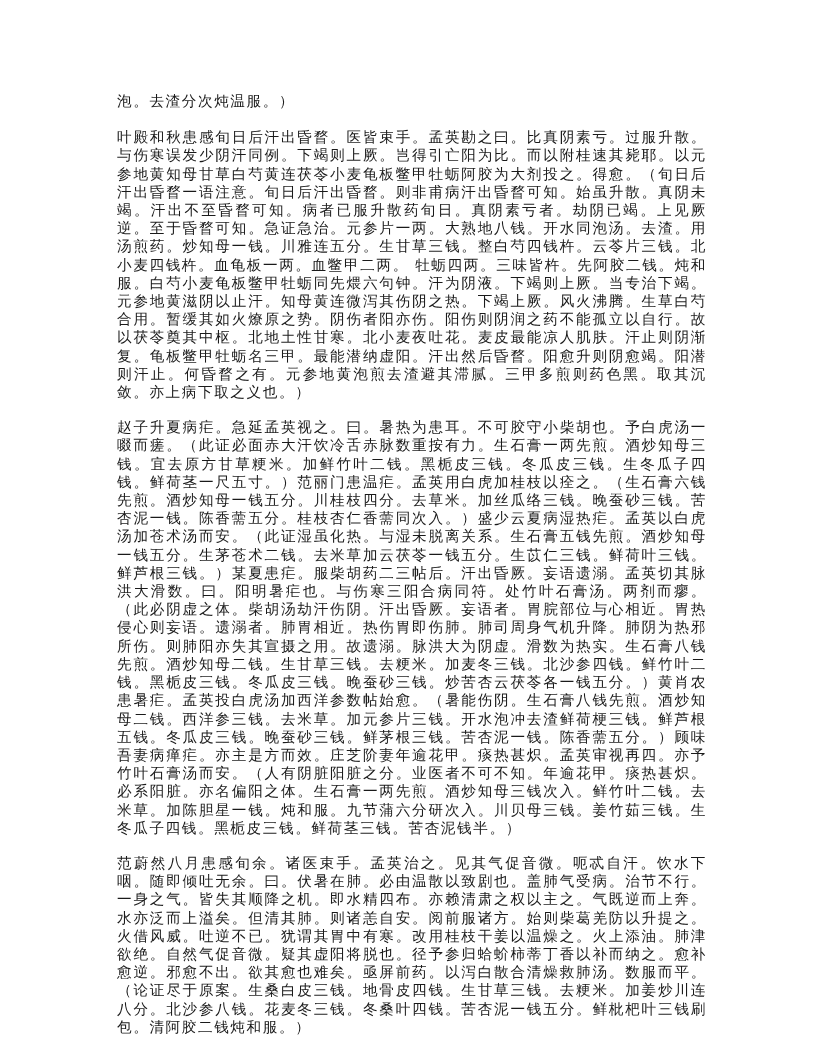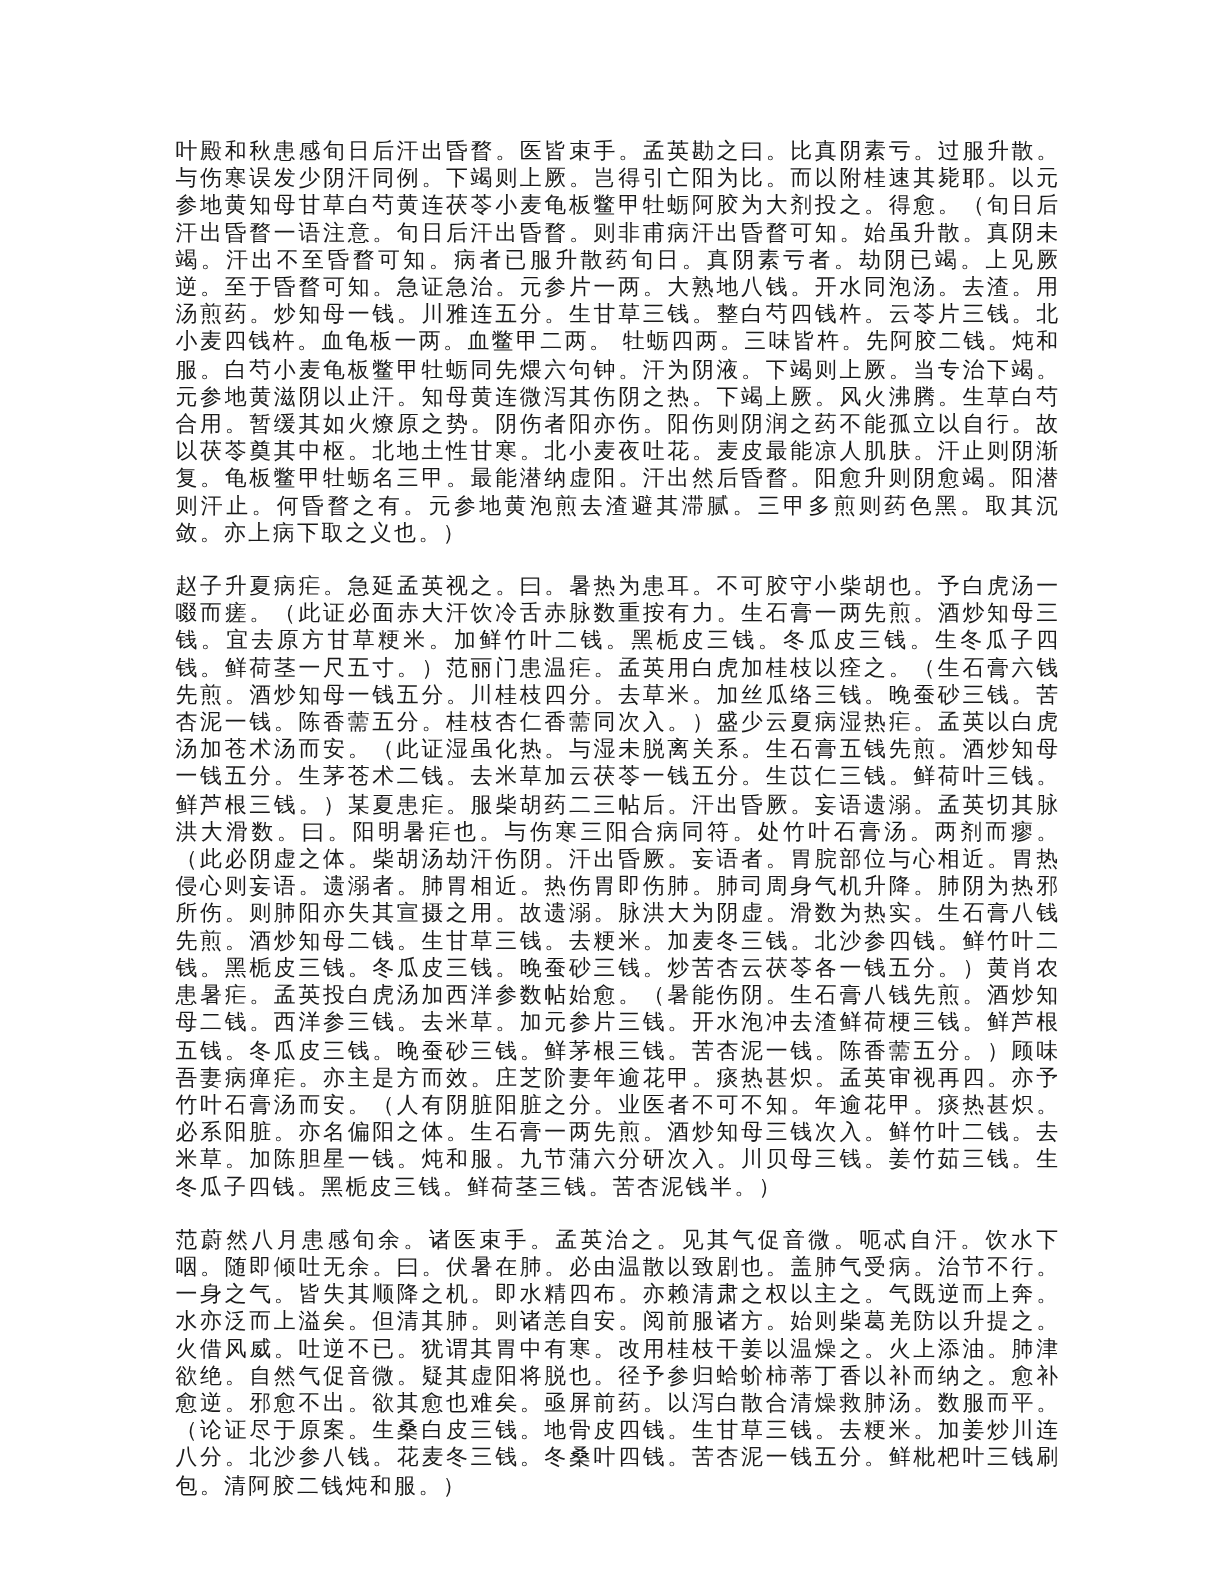--- a/index.html
+++ b/index.html
@@ -31,16 +31,17 @@
       white-space: normal;
     }
     .para.first {
       margin-bottom: 18px;
     }
   </style>
 </head>
 <body>
 
 <div class="page">
+  <p class="para first">泡。去渣分次炖温服。）</p>
   <p class="para">叶殿和秋患感旬日后汗出昏瞀。医皆束手。孟英勘之曰。比真阴素亏。过服升散。与伤寒误发少阴汗同例。下竭则上厥。岂得引亡阳为比。而以附桂速其毙耶。以元参地黄知母甘草白芍黄连茯苓小麦龟板鳖甲牡蛎阿胶为大剂投之。得愈。（旬日后汗出昏瞀一语注意。旬日后汗出昏瞀。则非甫病汗出昏瞀可知。始虽升散。真阴未竭。汗出不至昏瞀可知。病者已服升散药旬日。真阴素亏者。劫阴已竭。上见厥逆。至于昏瞀可知。急证急治。元参片一两。大熟地八钱。开水同泡汤。去渣。用汤煎药。炒知母一钱。川雅连五分。生甘草三钱。整白芍四钱杵。云苓片三钱。北小麦四钱杵。血龟板一两。血鳖甲二两。 牡蛎四两。三味皆杵。先阿胶二钱。炖和服。白芍小麦龟板鳖甲牡蛎同先煨六句钟。汗为阴液。下竭则上厥。当专治下竭。元参地黄滋阴以止汗。知母黄连微泻其伤阴之热。下竭上厥。风火沸腾。生草白芍合用。暂缓其如火燎原之势。阴伤者阳亦伤。阳伤则阴润之药不能孤立以自行。故以茯苓奠其中枢。北地土性甘寒。北小麦夜吐花。麦皮最能凉人肌肤。汗止则阴渐复。龟板鳖甲牡蛎名三甲。最能潜纳虚阳。汗出然后昏瞀。阳愈升则阴愈竭。阳潜则汗止。何昏瞀之有。元参地黄泡煎去渣避其滞腻。三甲多煎则药色黑。取其沉敛。亦上病下取之义也。）</p>
   <p class="para">赵子升夏病疟。急延孟英视之。曰。暑热为患耳。不可胶守小柴胡也。予白虎汤一啜而瘥。（此证必面赤大汗饮冷舌赤脉数重按有力。生石膏一两先煎。酒炒知母三钱。宜去原方甘草粳米。加鲜竹叶二钱。黑栀皮三钱。冬瓜皮三钱。生冬瓜子四钱。鲜荷茎一尺五寸。）范丽门患温疟。孟英用白虎加桂枝以痊之。（生石膏六钱先煎。酒炒知母一钱五分。川桂枝四分。去草米。加丝瓜络三钱。晚蚕砂三钱。苦杏泥一钱。陈香薷五分。桂枝杏仁香薷同次入。）盛少云夏病湿热疟。孟英以白虎汤加苍术汤而安。（此证湿虽化热。与湿未脱离关系。生石膏五钱先煎。酒炒知母一钱五分。生茅苍术二钱。去米草加云茯苓一钱五分。生苡仁三钱。鲜荷叶三钱。鲜芦根三钱。）某夏患疟。服柴胡药二三帖后。汗出昏厥。妄语遗溺。孟英切其脉洪大滑数。曰。阳明暑疟也。与伤寒三阳合病同符。处竹叶石膏汤。两剂而瘳。（此必阴虚之体。柴胡汤劫汗伤阴。汗出昏厥。妄语者。胃脘部位与心相近。胃热侵心则妄语。遗溺者。肺胃相近。热伤胃即伤肺。肺司周身气机升降。肺阴为热邪所伤。则肺阳亦失其宣摄之用。故遗溺。脉洪大为阴虚。滑数为热实。生石膏八钱先煎。酒炒知母二钱。生甘草三钱。去粳米。加麦冬三钱。北沙参四钱。鲜竹叶二钱。黑栀皮三钱。冬瓜皮三钱。晚蚕砂三钱。炒苦杏云茯苓各一钱五分。）黄肖农患暑疟。孟英投白虎汤加西洋参数帖始愈。（暑能伤阴。生石膏八钱先煎。酒炒知母二钱。西洋参三钱。去米草。加元参片三钱。开水泡冲去渣鲜荷梗三钱。鲜芦根五钱。冬瓜皮三钱。晚蚕砂三钱。鲜茅根三钱。苦杏泥一钱。陈香薷五分。）顾味吾妻病瘅疟。亦主是方而效。庄芝阶妻年逾花甲。痰热甚炽。孟英审视再四。亦予竹叶石膏汤而安。（人有阴脏阳脏之分。业医者不可不知。年逾花甲。痰热甚炽。必系阳脏。亦名偏阳之体。生石膏一两先煎。酒炒知母三钱次入。鲜竹叶二钱。去米草。加陈胆星一钱。炖和服。九节蒲六分研次入。川贝母三钱。姜竹茹三钱。生冬瓜子四钱。黑栀皮三钱。鲜荷茎三钱。苦杏泥钱半。）</p>
   <p class="para">范蔚然八月患感旬余。诸医束手。孟英治之。见其气促音微。呃忒自汗。饮水下咽。随即倾吐无余。曰。伏暑在肺。必由温散以致剧也。盖肺气受病。治节不行。一身之气。皆失其顺降之机。即水精四布。亦赖清肃之权以主之。气既逆而上奔。水亦泛而上溢矣。但清其肺。则诸恙自安。阅前服诸方。始则柴葛羌防以升提之。火借风威。吐逆不已。犹谓其胃中有寒。改用桂枝干姜以温燥之。火上添油。肺津欲绝。自然气促音微。疑其虚阳将脱也。径予参归蛤蚧柿蒂丁香以补而纳之。愈补愈逆。邪愈不出。欲其愈也难矣。亟屏前药。以泻白散合清燥救肺汤。数服而平。（论证尽于原案。生桑白皮三钱。地骨皮四钱。生甘草三钱。去粳米。加姜炒川连八分。北沙参八钱。花麦冬三钱。冬桑叶四钱。苦杏泥一钱五分。鲜枇杷叶三钱刷包。清阿胶二钱炖和服。）</p>
 </div>
 
 </body></html>

